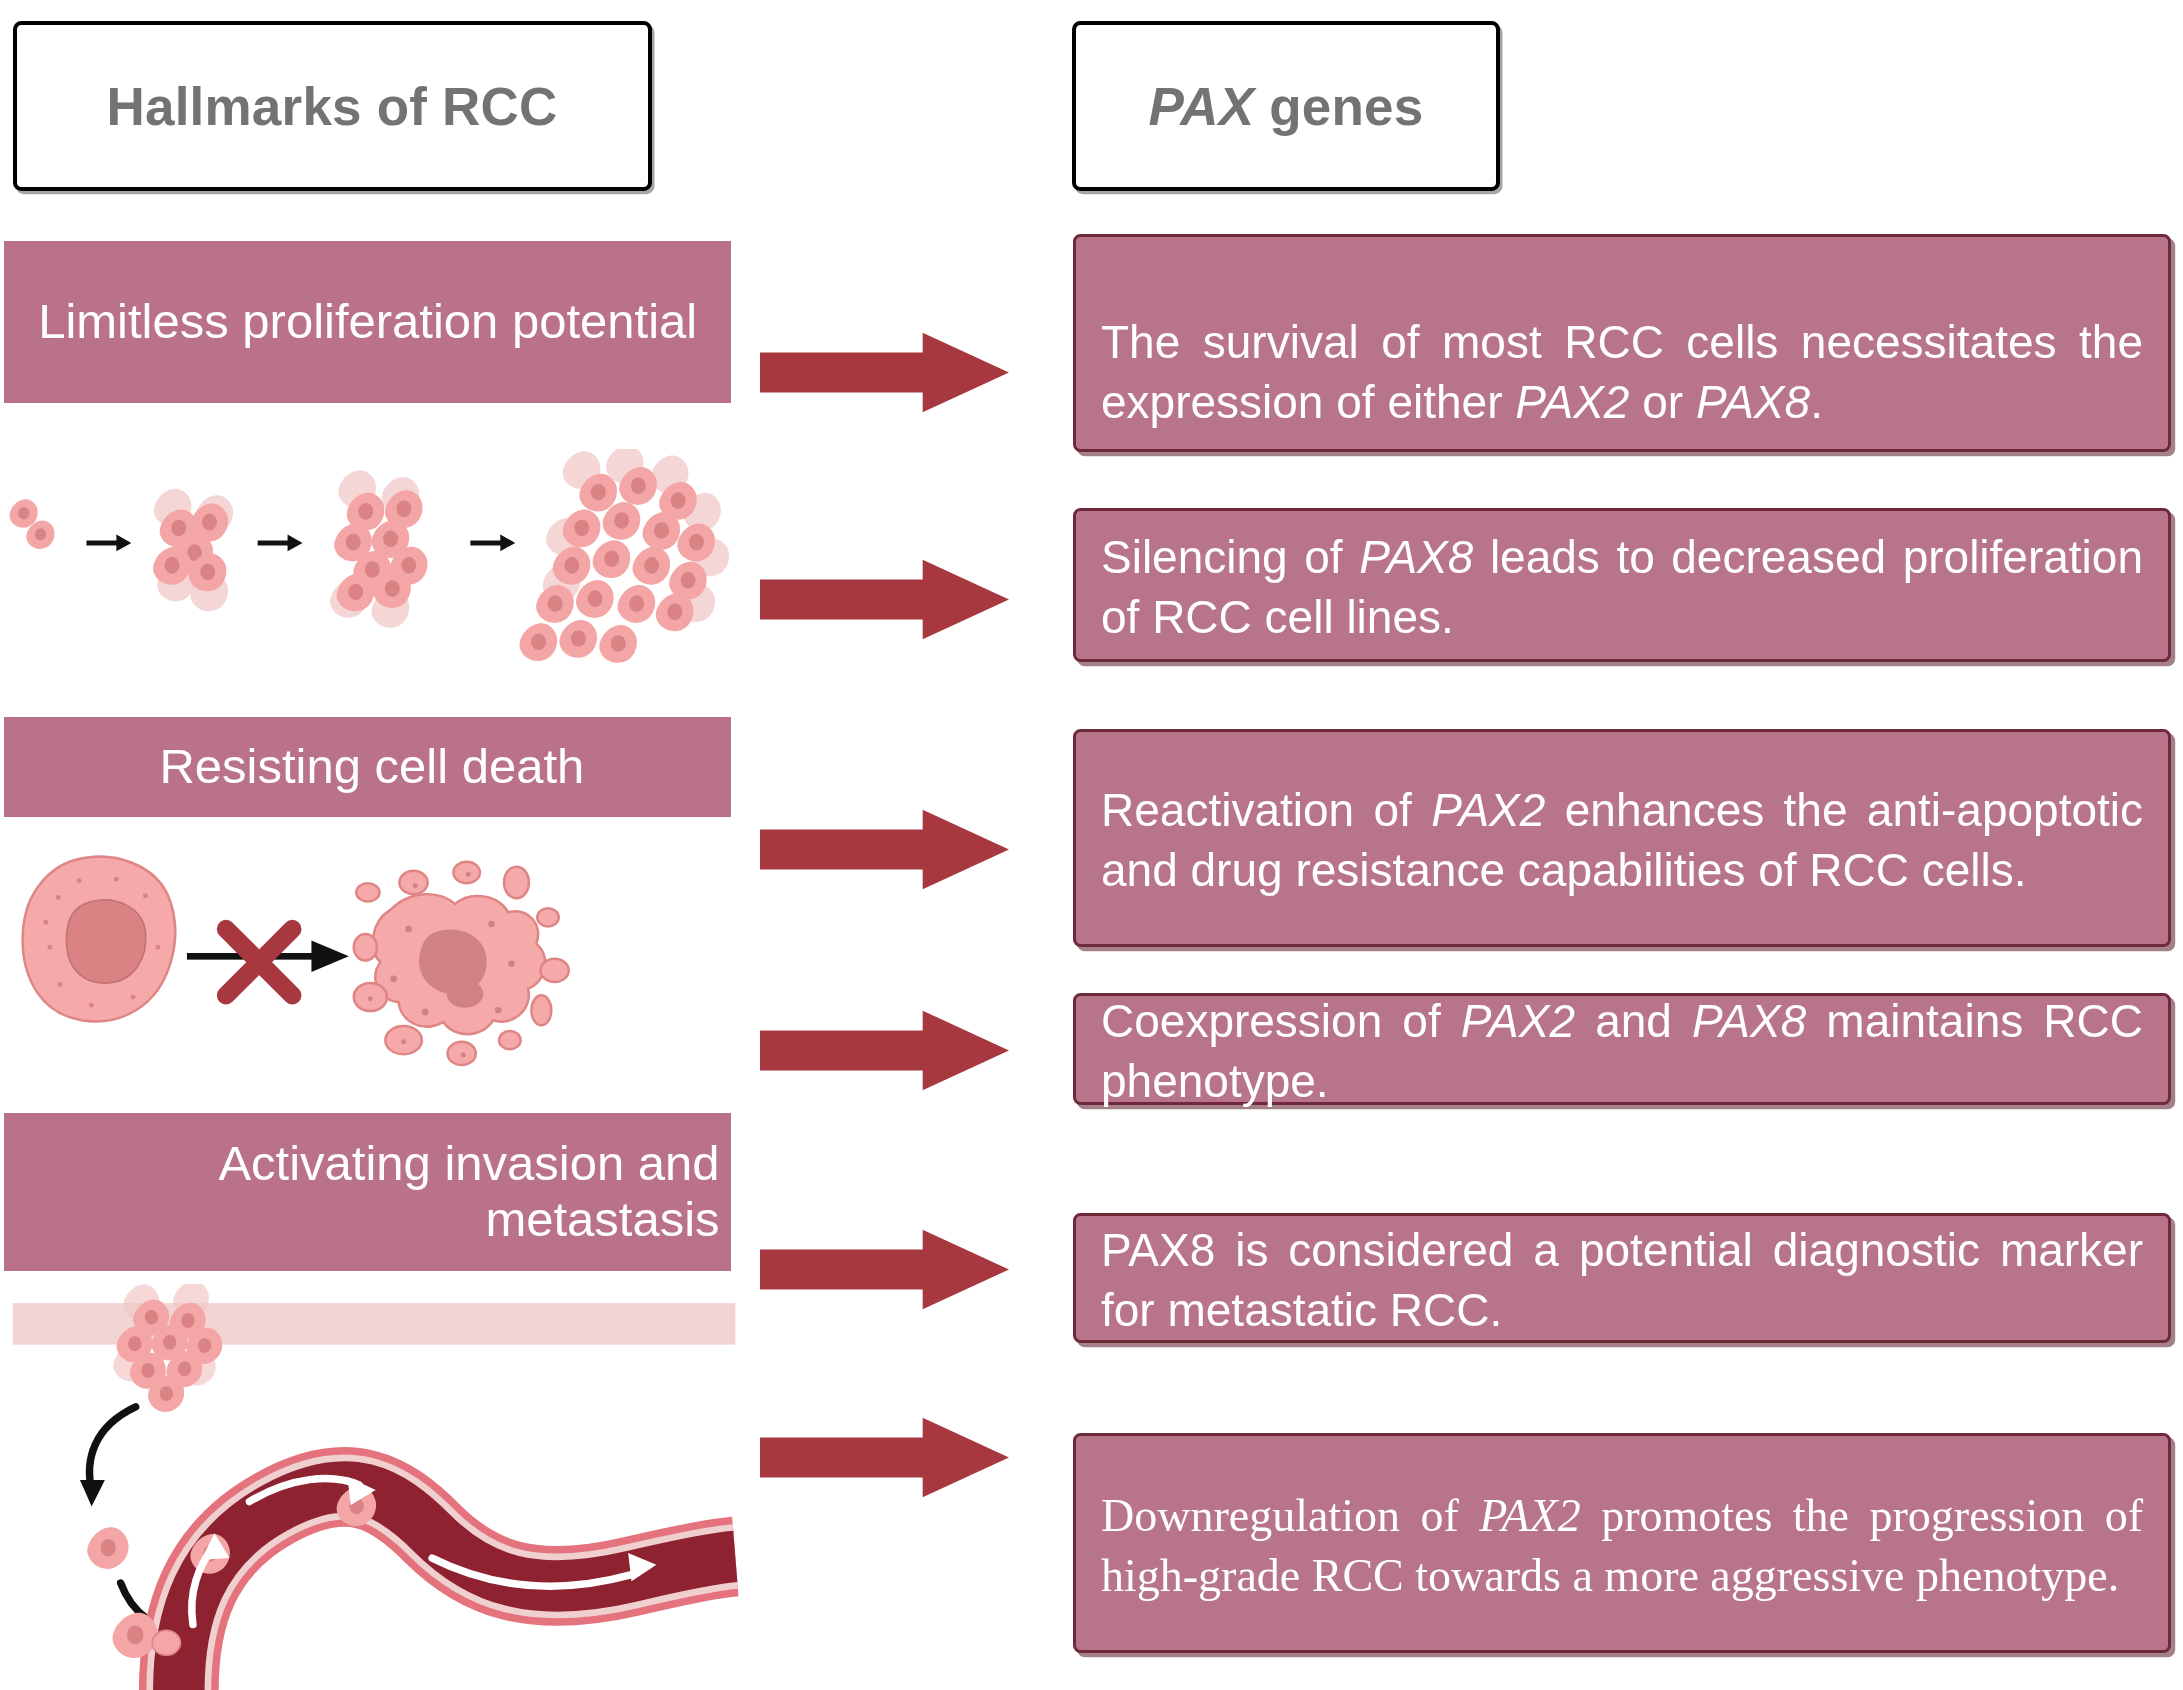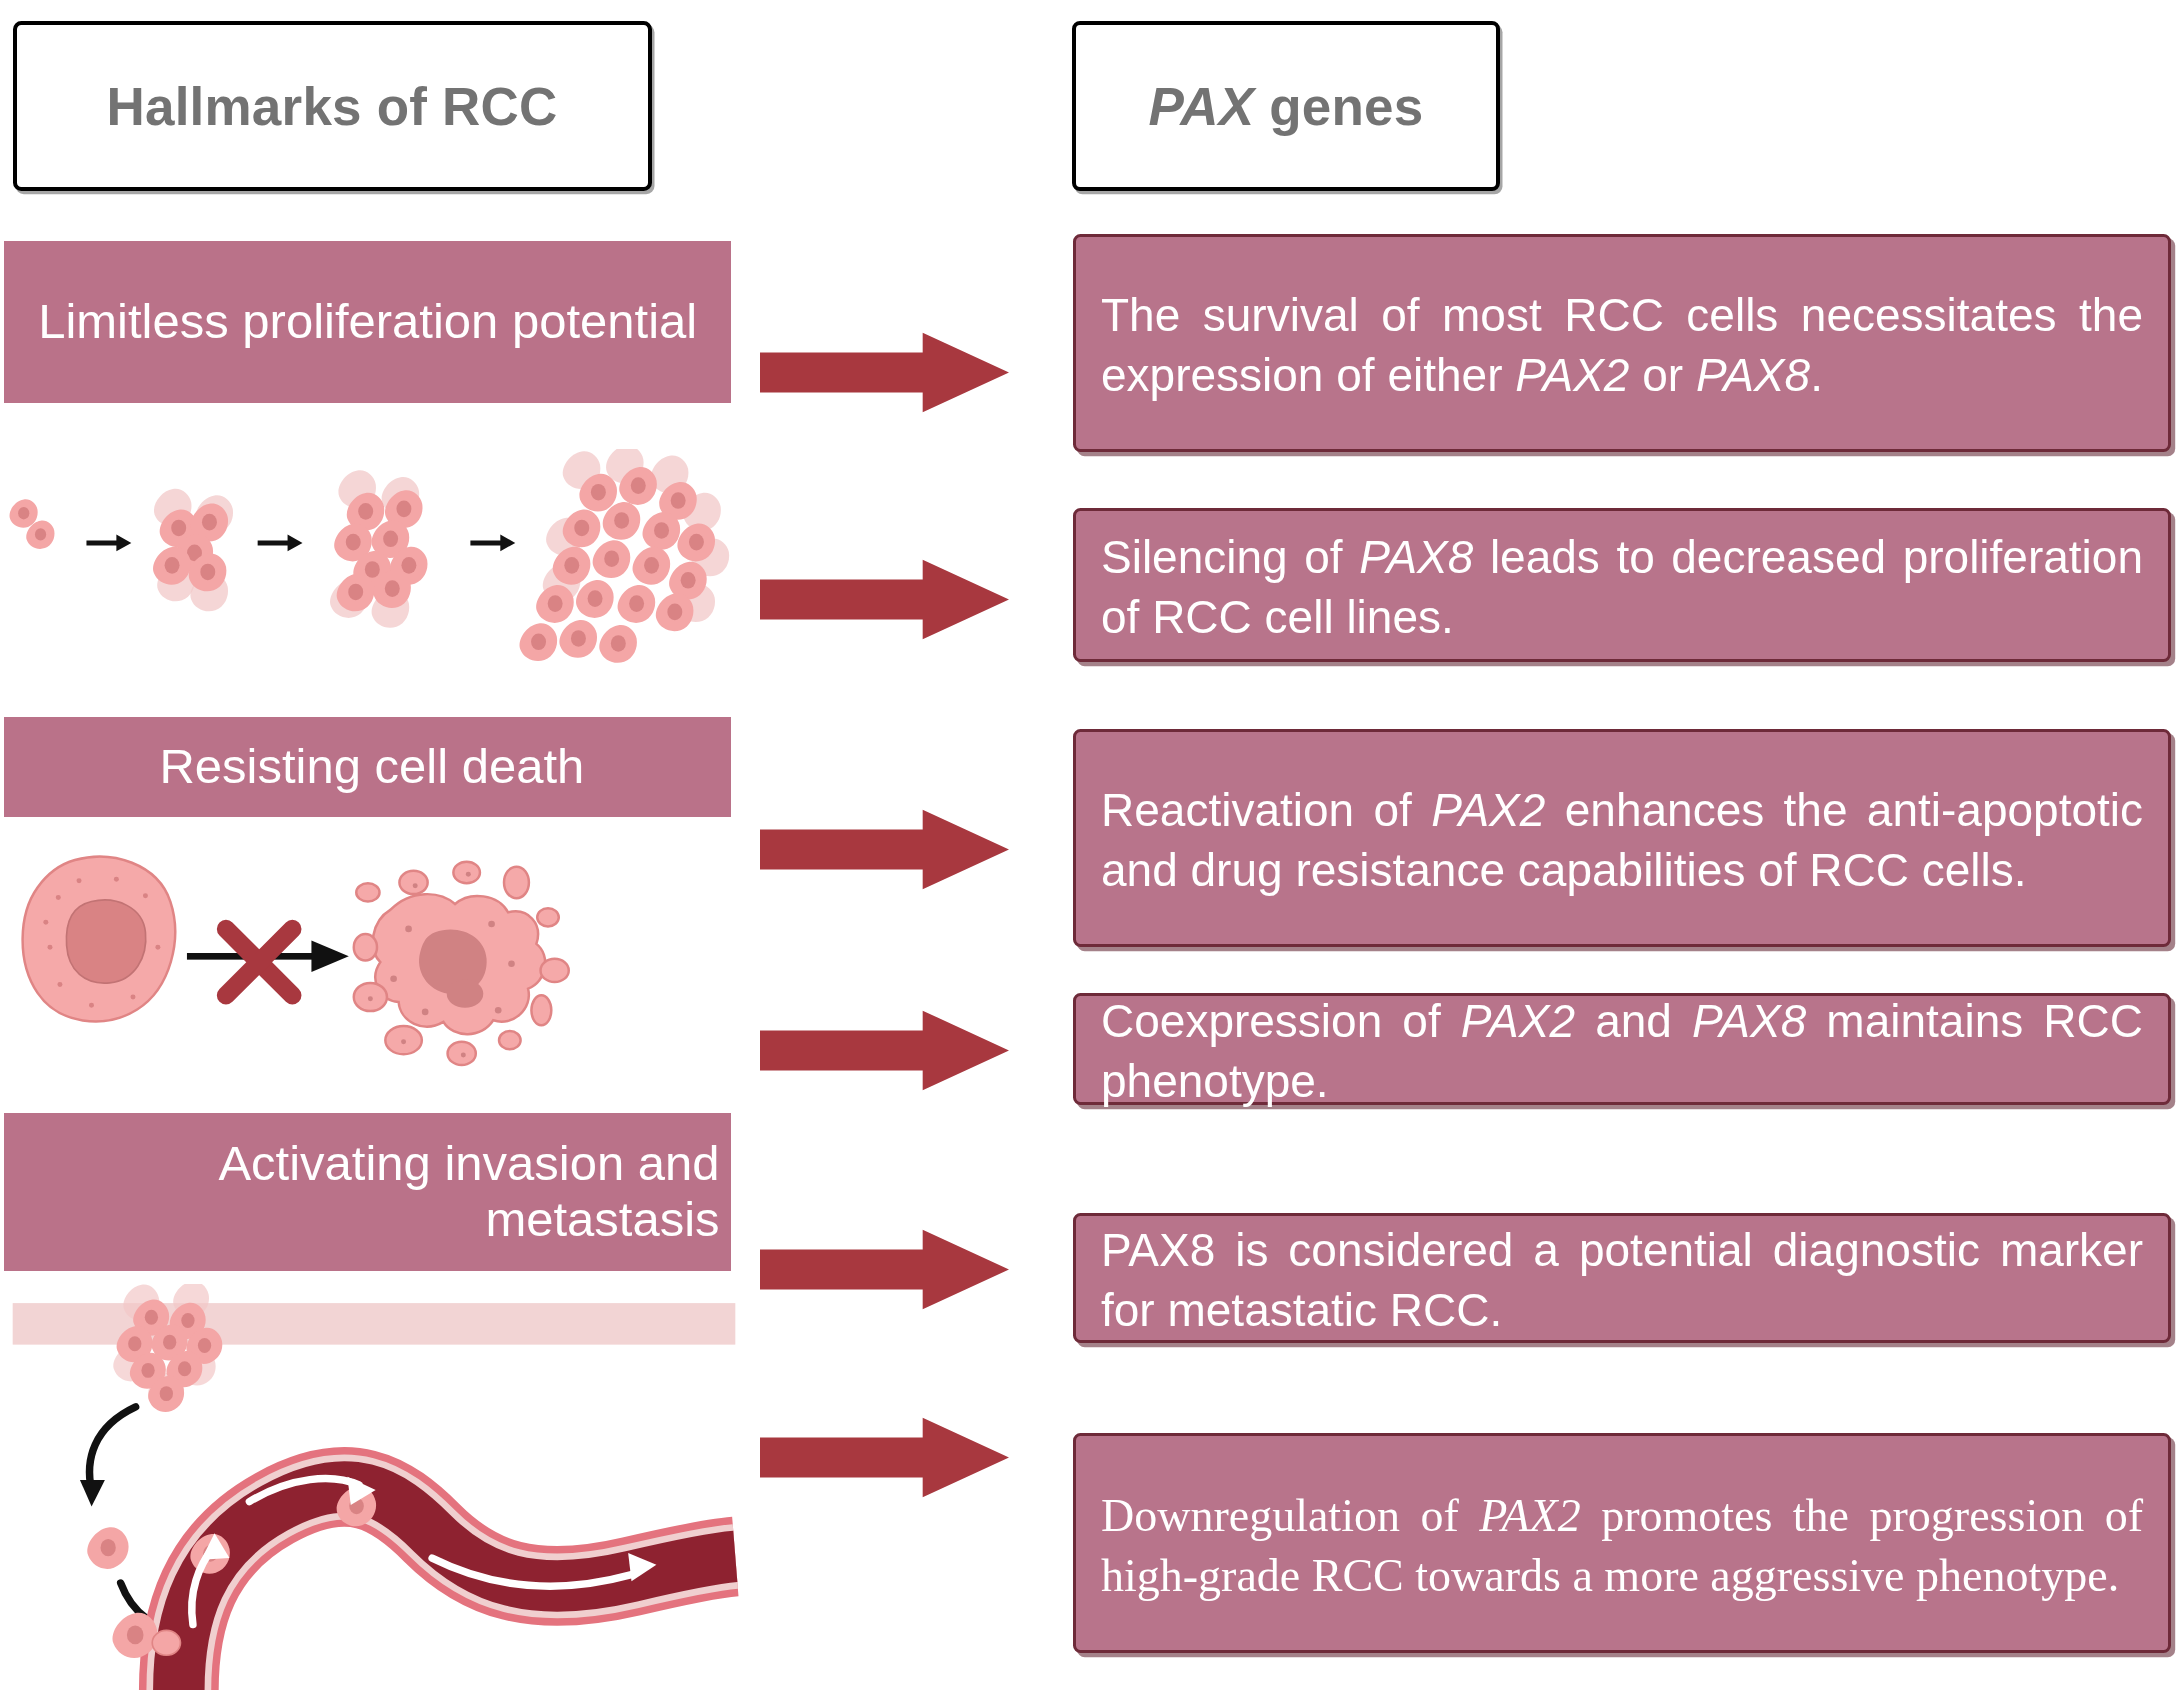--- a/index.html
+++ b/index.html
@@ -12,21 +12,21 @@
   
   .titlebox{
     position:absolute;background:#ffffff;border:4.2px solid #000000;border-radius:8.3px;
     display:flex;align-items:center;justify-content:center;
     box-shadow:2.5px 3.3px 0 rgba(0,0,0,.35);
   }
   .titlebox span{
     font-size:53px;font-weight:bold;color:#737373;letter-spacing:0.2px;white-space:nowrap;
   }
   #hallmarks-title{left:12.5px;top:21px;width:631px;height:162px;}
-  #pax-title{left:1072px;top:21px;width:420px;height:162px;border-radius:8px;}
+  #pax-title{left:1072px;top:21px;width:420px;height:162px;}
   .ital{font-style:italic;}
 
   
   .hallbar{
     position:absolute;background:#BA7289;color:#ffffff;
     display:flex;align-items:center;justify-content:center;text-align:right;
     line-height:1.14;font-size:49px;padding:0 11.6px;box-sizing:border-box;
   }
 
   
@@ -313,21 +313,21 @@
 </svg>
 
 <svg class="bigarrow" style="left:760px;top:1228px;" width="249" height="83" viewBox="0 0 300 100">
   <path d="M0,26 L196,26 L196,2 L300,50 L196,98 L196,74 L0,74 Z" fill="#A8383F"></path>
 </svg>
 
 <svg class="bigarrow" style="left:760px;top:1416px;" width="249" height="83" viewBox="0 0 300 100">
   <path d="M0,26 L196,26 L196,2 L300,50 L196,98 L196,74 L0,74 Z" fill="#A8383F"></path>
 </svg>
 
-<div class="panel" style="left:1073px;top:234px;width:1098px;height:218px;">
+<div class="panel" style="left:1073px;top:234px;width:1098px;height:218px;align-items:flex-end;">
   <div class="ptext"><span>The survival of most RCC cells necessitates the expression of either </span><em class="ital">PAX2</em><span> or </span><em class="ital">PAX8</em><span>.</span></div>
 </div>
 
 <div class="panel" style="left:1073px;top:508px;width:1098px;height:154px;">
   <div class="ptext"><span>Silencing of </span><em class="ital">PAX8</em><span> leads to decreased proliferation of RCC cell lines.</span></div>
 </div>
 
 <div class="panel" style="left:1073px;top:729px;width:1098px;height:218px;">
   <div class="ptext"><span>Reactivation of </span><em class="ital">PAX2</em><span> enhances the anti-apoptotic and drug resistance capabilities of RCC cells.</span></div>
 </div>

